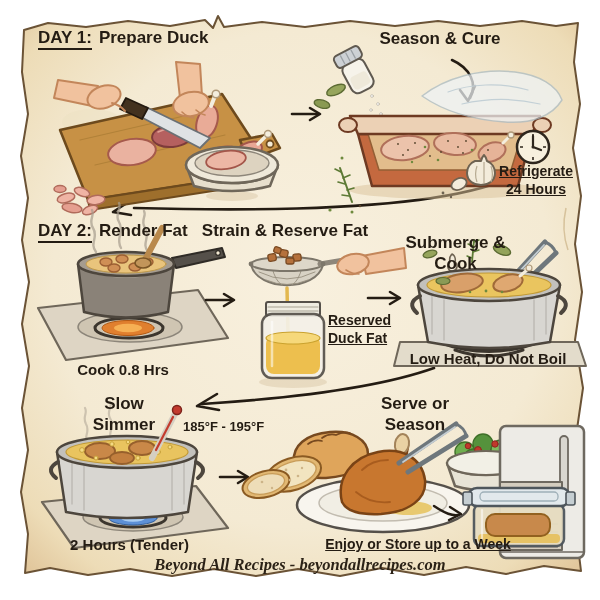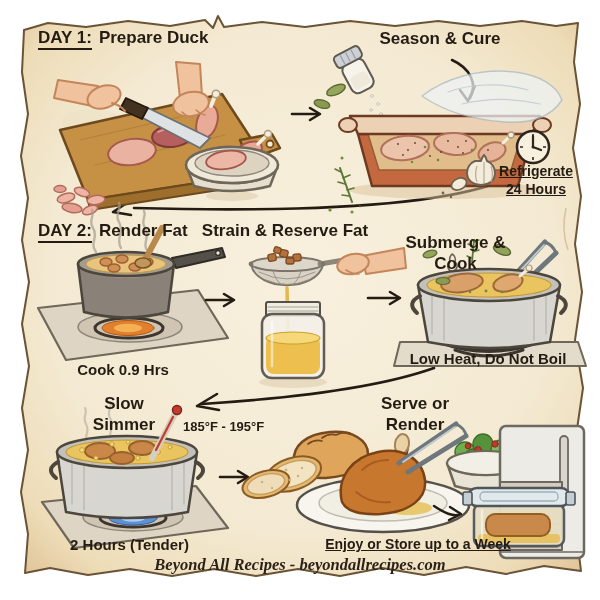--- a/index.html
+++ b/index.html
@@ -430,30 +430,34 @@
 </div>
 
 <div class="t s17" style="left:38px;top:220px;">
   <span class="day-underline">DAY 2:</span><span class="gap">Render Fat</span>
 </div>
 
 <div class="t s17 ctr" style="left:195px;top:220px;width:180px;">Strain &amp; Reserve Fat</div>
 
 <div class="t s17 ctr" style="left:383px;top:220px;width:145px;margin-top:12px;">Submerge &amp; Cook</div>
 
-<div class="t s15 ctr" style="left:48px;top:361px;width:150px;">Cook 0.9 Hrs</div>
-
+<div class="t s15 ctr" style="left:48px;top:361px;width:150px;">Cook 0.8 Hrs</div>
+
+<div class="t s14" style="left:328px;top:312px;">
+  <span style="display:block">Reserved</span>
+  <span style="display:block">Duck Fat</span>
+</div>
 
 <div class="t s15 ctr" style="left:408px;top:350px;width:160px;">Low Heat, Do Not Boil</div>
 
 <div class="t s17 ctr" style="left:74px;top:393px;width:100px;">Slow Simmer</div>
 
 <div class="t s13" style="left:183px;top:419px;">185°F - 195°F</div>
 
 <div class="t s15 ctr" style="left:52px;top:536px;width:155px;">2 Hours (Tender)</div>
 
-<div class="t s17 ctr" style="left:350px;top:393px;width:130px;">Serve or Render</div>
+<div class="t s17 ctr" style="left:350px;top:393px;width:130px;">Serve or Season</div>
 
 <div class="t footer ctr" style="left:140px;top:555px;width:320px;">Beyond All Recipes - beyondallrecipes.com</div>
 
 <div class="t s14 ctr" style="left:323px;top:536px;width:190px;">Enjoy or Store up to a Week</div>
 
 </div>
 
 </body></html>

